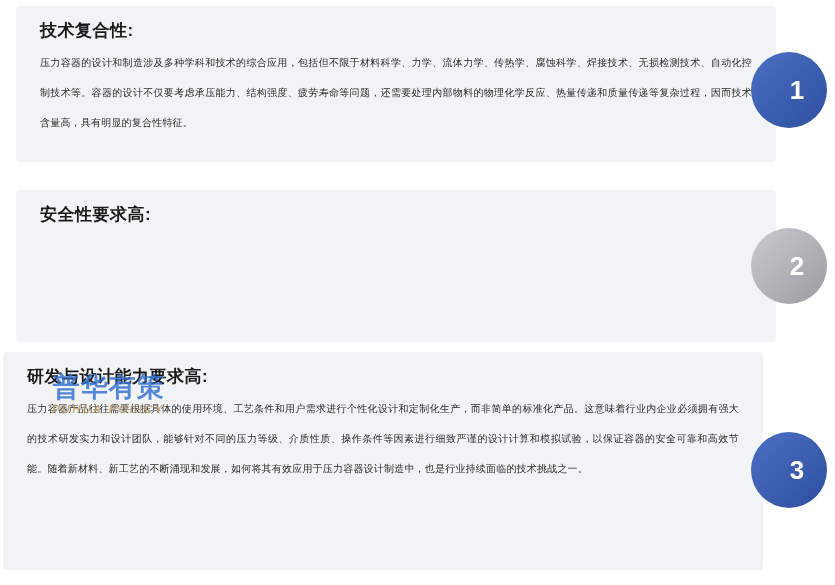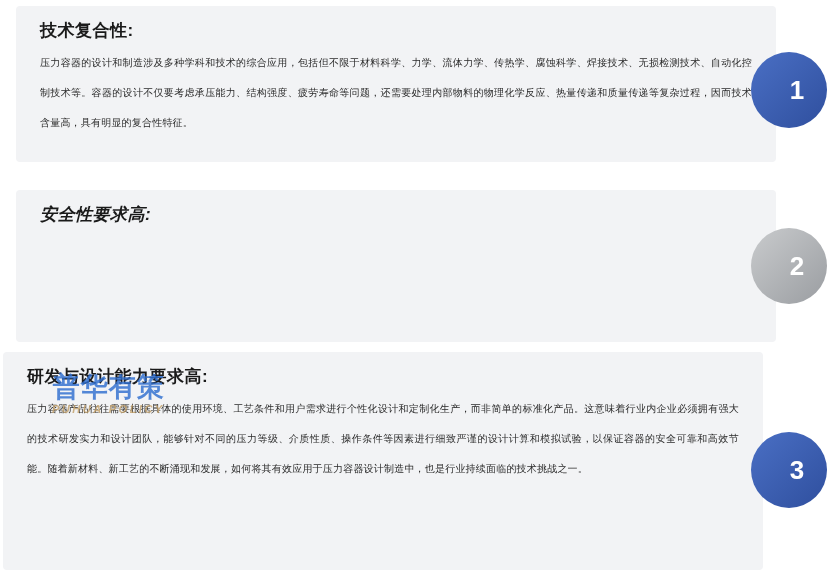--- a/index.html
+++ b/index.html
@@ -72,21 +72,21 @@
     left: 751px;
     top: 52px;
     background: linear-gradient(135deg, #4a6fc4 0%, #2f4f9e 100%);
   }
   #block2 {
     position: absolute;
     left: 16px;
     top: 190px;
     width: 760px;
   }
-  #block2 .block-body { width: 760px; min-height: 152px; font-style: italic; }
+  #block2 .block-body { width: 760px; min-height: 152px; }
   #badge2 {
     left: 751px;
     top: 228px;
     background: linear-gradient(135deg, #c9cbcd 0%, #9a9da1 100%);
   }
   #block3 {
     position: absolute;
     left: 3px;
     top: 352px;
     width: 760px;

